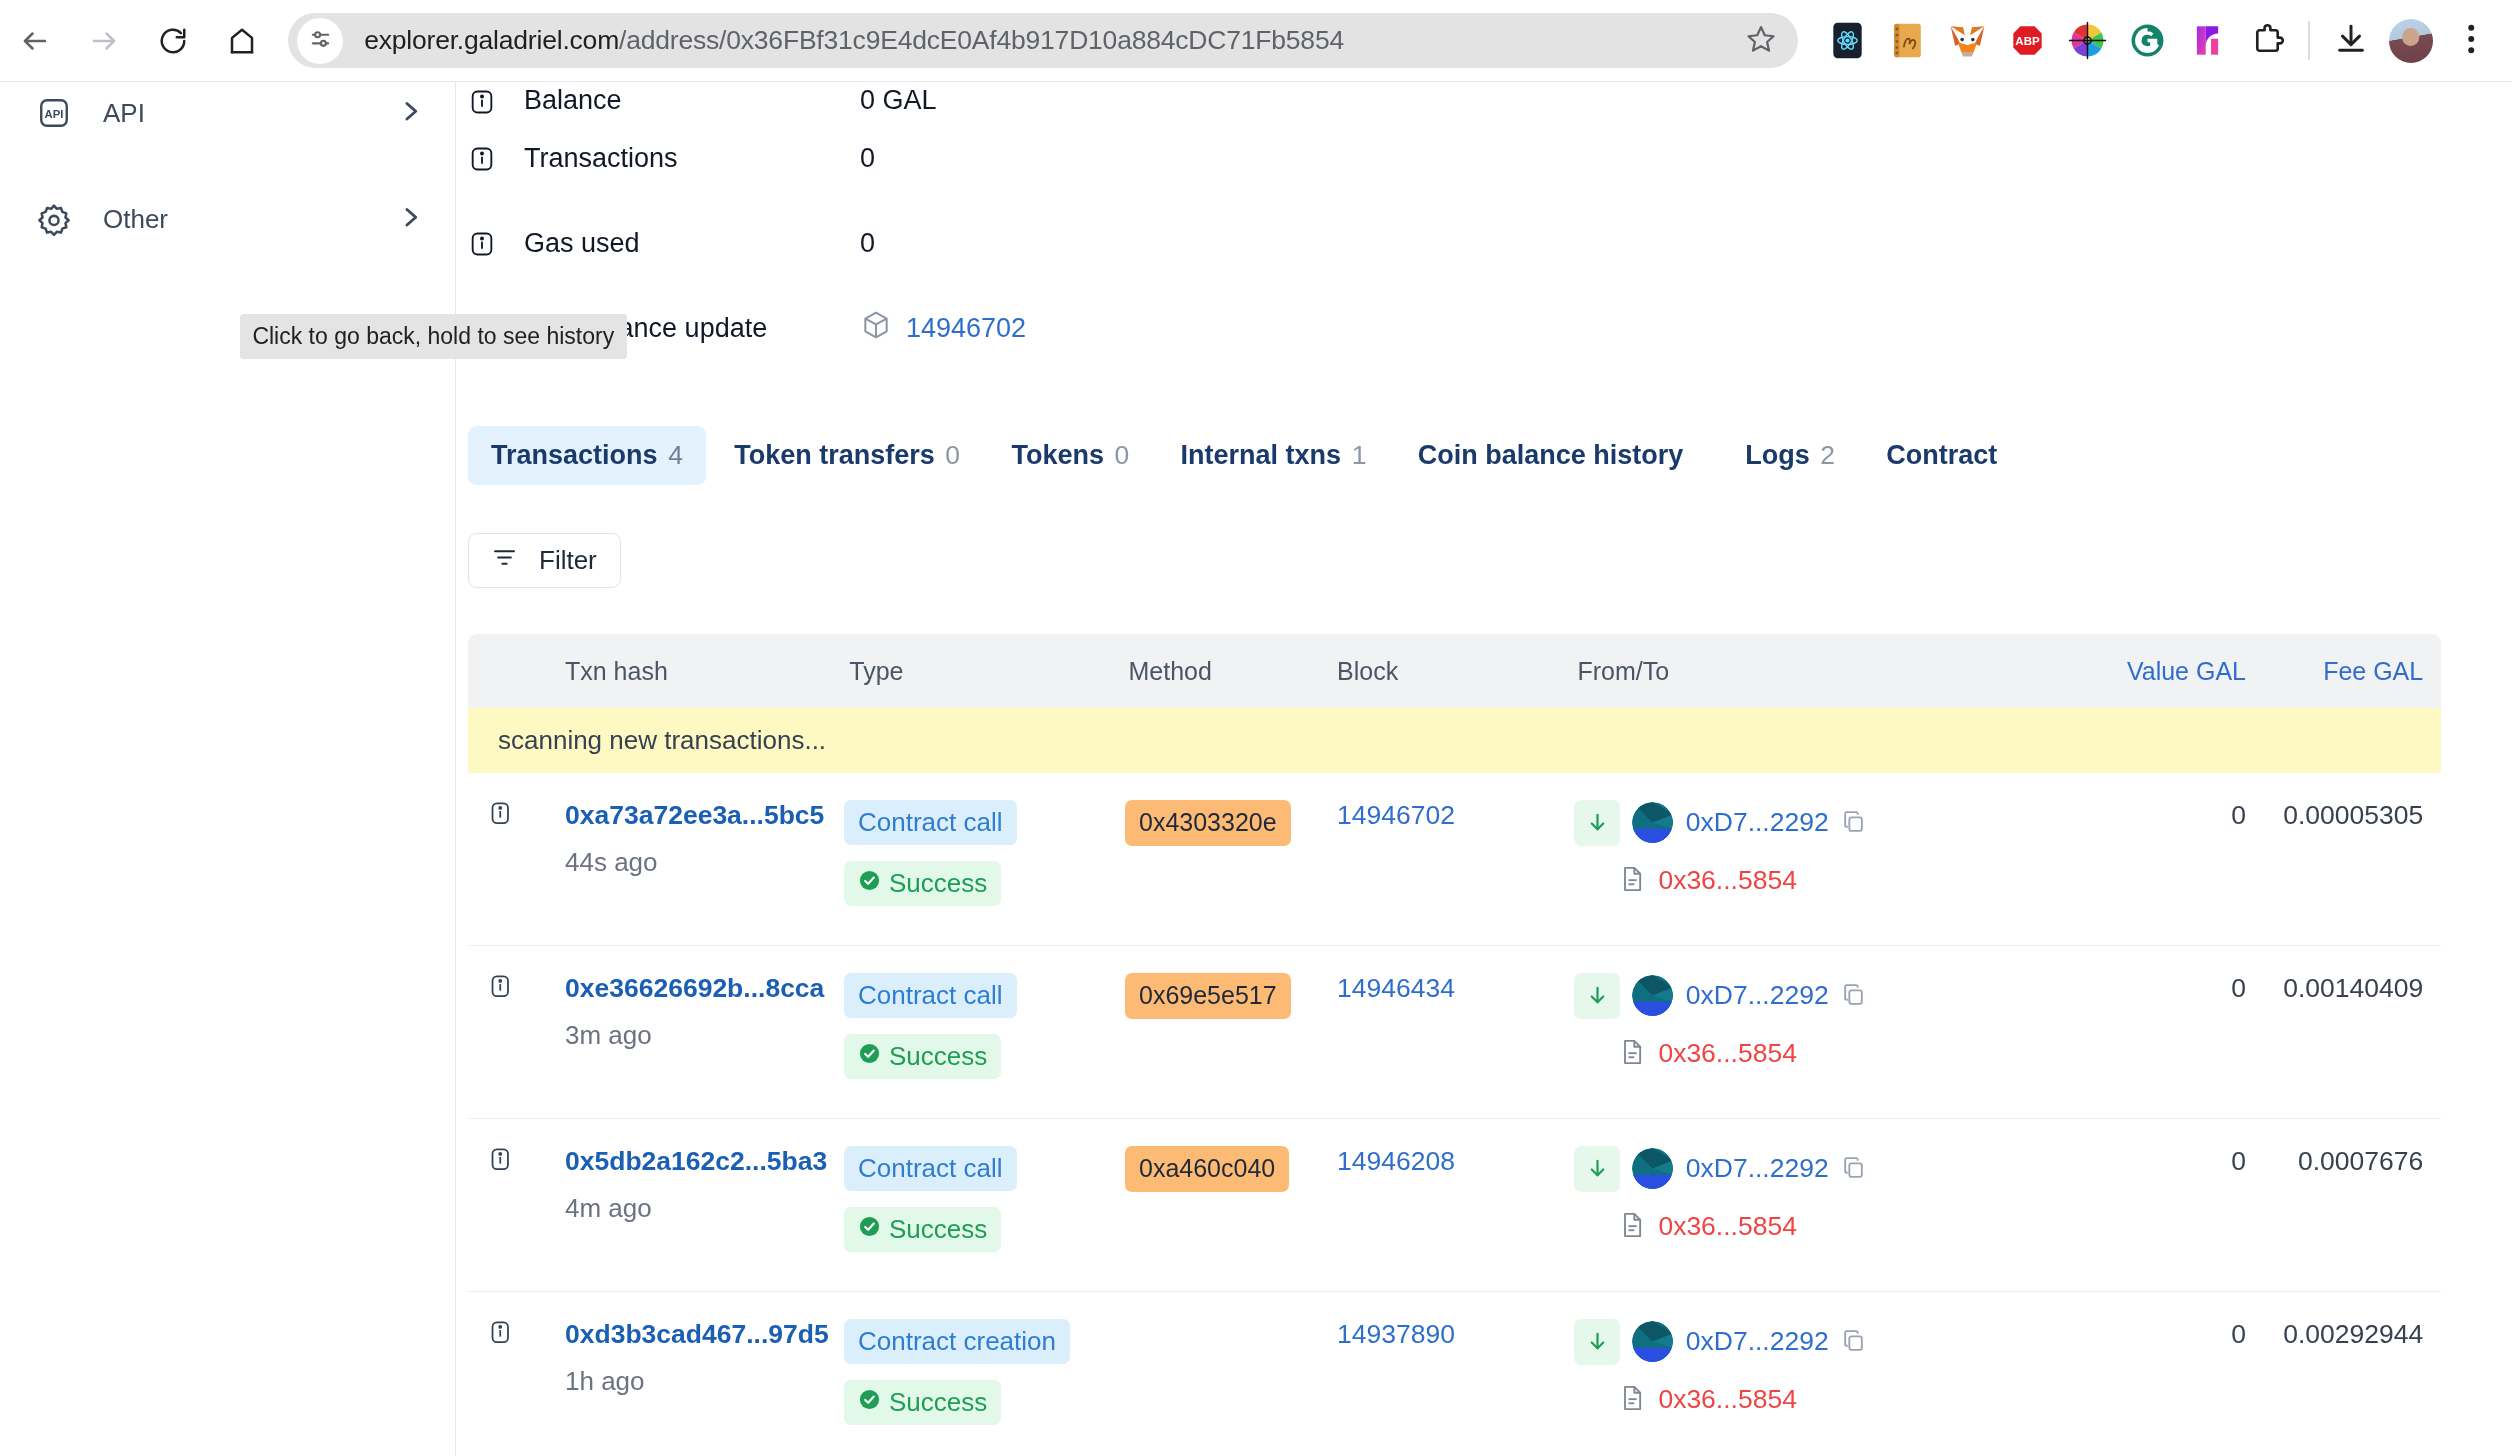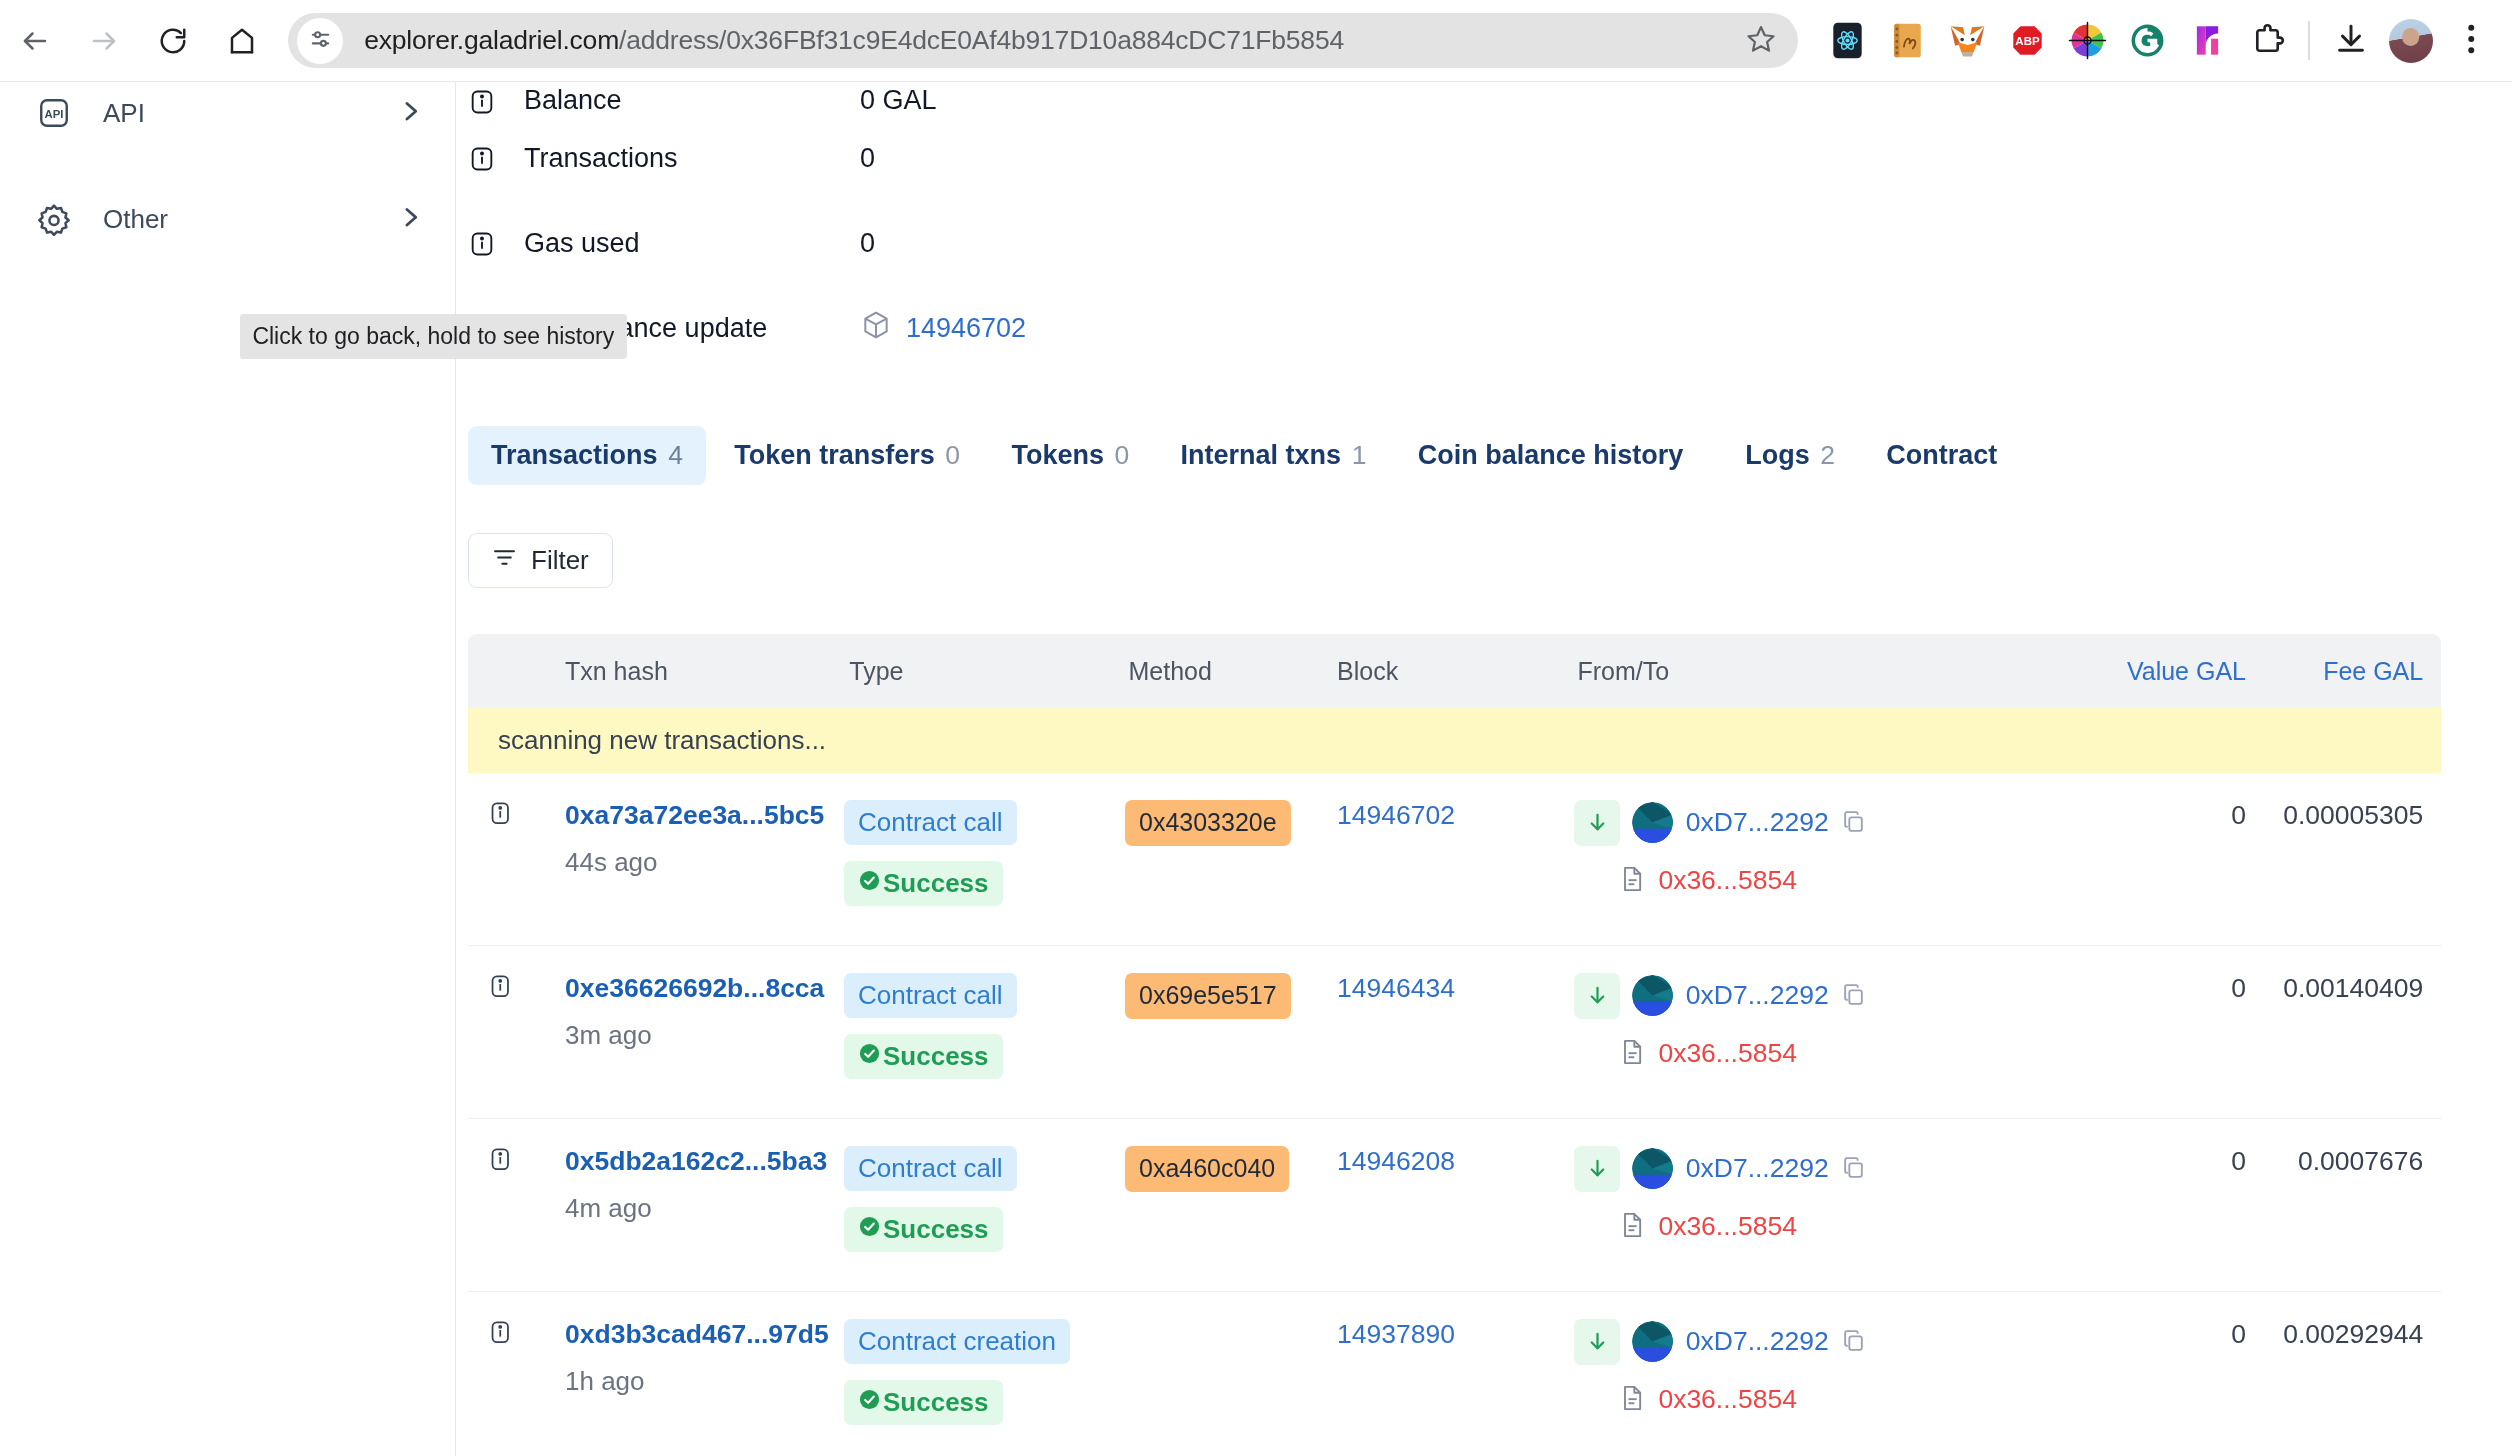--- a/index.html
+++ b/index.html
@@ -157,21 +157,21 @@
     border-radius: 8.8px;
     white-space: nowrap;
   }
   .tab.active { background: #e4f2fd; }
   .tab .cnt { font-weight: normal; color: #8b97a8; font-size: 26.5px; }
   .tab.active .cnt { color: #6e8099; }
 
   
   .filter-btn {
     margin-top: 48px;
-    display: inline-flex; align-items: center; gap: 14px;
+    display: inline-flex; align-items: center; gap: 22px;
     height: 55px; padding: 0 23px;
     border: 0.9px solid #dde4ed;
     border-radius: 8.8px;
     background: #fff;
     font-size: 26px; color: #1f2937;
   }
 
   
   .tbl { margin-top: 46px; width: 1973px; }
   .thead {
@@ -220,25 +220,25 @@
   }
   .age { display:block; margin-top: 16px; font-size: 26px; color: #6b7280; padding-left: 37px; }
 
   .badge-type {
     display: inline-block;
     background: #daeefc; color: #2f7dd1;
     font-size: 26px;
     padding: 7px 14px; border-radius: 7px;
   }
   .badge-status {
-    display: inline-flex; align-items: center; gap: 2px;
+    display: inline-flex; align-items: center; gap: 8px;
     margin-top: 16px;
     background: #e2f9e9; color: #1f9d55;
     font-size: 26px;
-    padding: 7px 14px; border-radius: 7px; font-weight: bold;
+    padding: 7px 14px; border-radius: 7px;
   }
   .chip-method {
     display: inline-block;
     background: #fdba74; color: #1f2937;
     font-size: 25px;
     padding: 8.8px 14px; border-radius: 7px;
     white-space: nowrap;
   }
   .block-link { font-size: 26.5px; color: #2f6ecc; text-decoration: none; }
 

